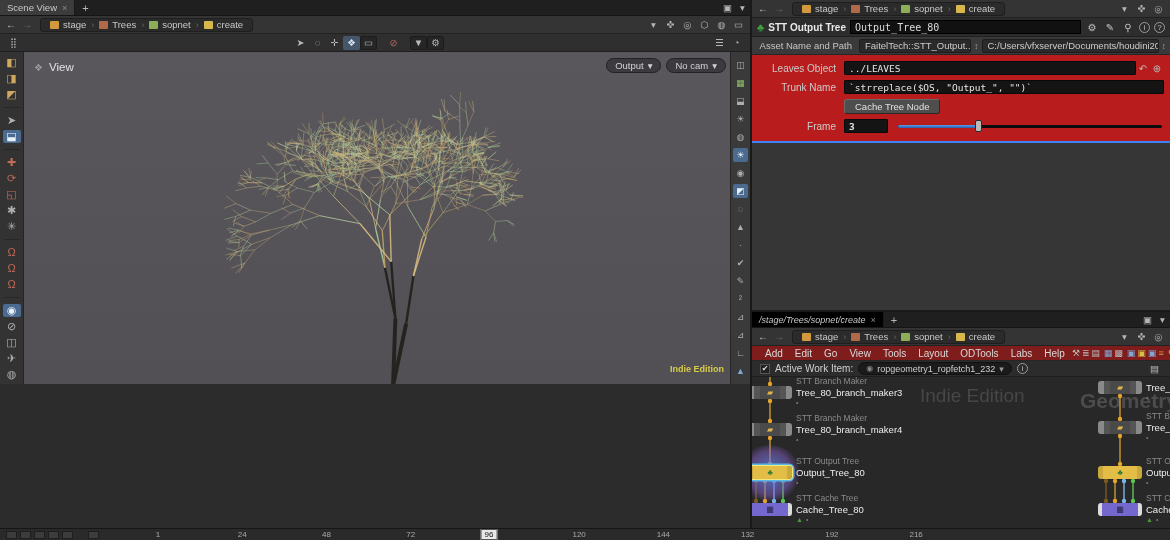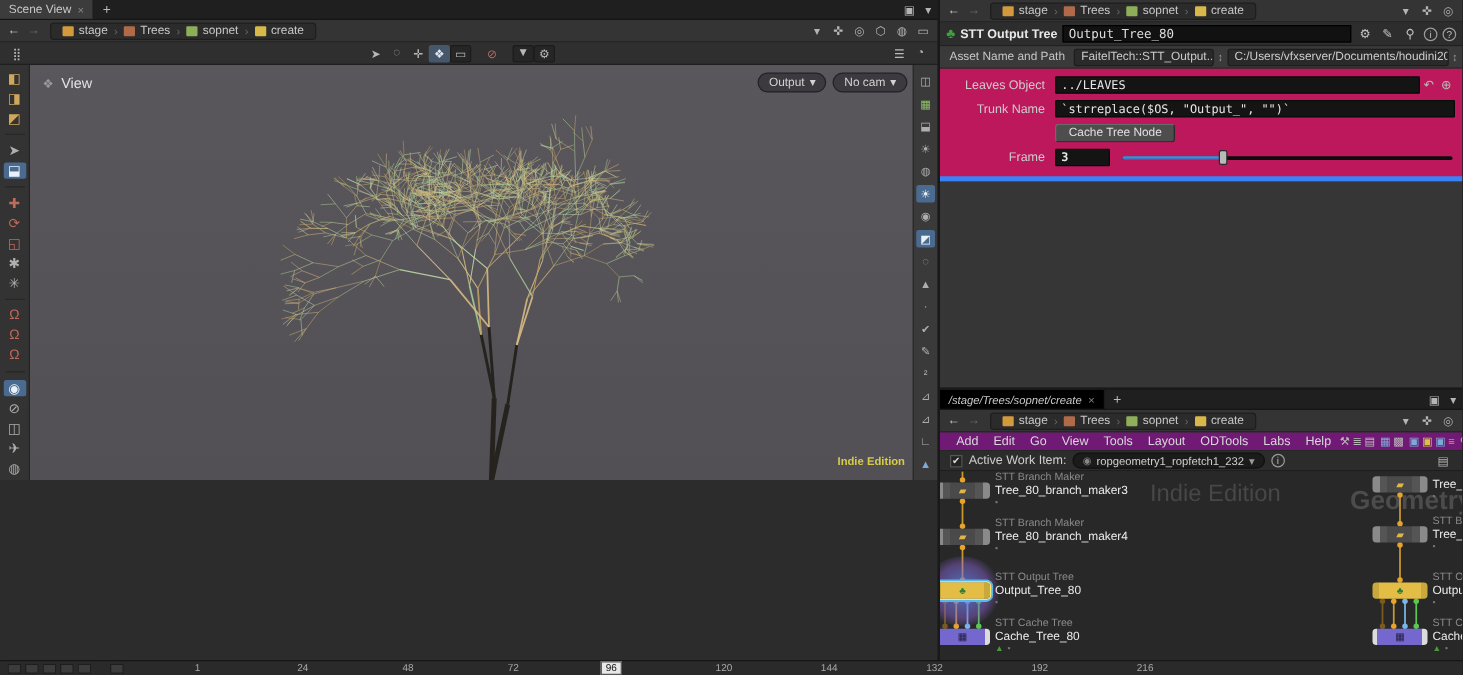--- a/index.html
+++ b/index.html
@@ -81,38 +81,38 @@
   .name-input { flex:1; background:#111; border:1px solid #000; color:#dcdcdc; font-size:10px; height:14px;
                 display:flex; align-items:center; padding:0 4px; }
   .hd-ico { color:#c2c2c2; font-size:10px; width:14px; text-align:center; }
   .circ { display:inline-flex; width:11px; height:11px; border:1px solid #9a9a9a; border-radius:50%;
           align-items:center; justify-content:center; font-size:8px; color:#bdbdbd; }
   #asset-row { height:18px; background:#3a3a3a; display:flex; align-items:center; padding:0 4px; gap:3px;
                border-bottom:1px solid #262626; font-size:9.5px; }
   .chipfield { background:#2a2a2a; border:1px solid #1d1d1d; border-radius:2px; height:14px; display:flex;
                align-items:center; padding:0 5px; color:#cccccc; white-space:nowrap; overflow:hidden; }
   .spin { color:#9a9a9a; font-size:9px; }
-  #params { padding:6px 6px 8px; background:#be185d; border-bottom:4px solid #3b82f6; }
+  #params { padding:6px 6px 8px; background:#b91c1c; border-bottom:2px solid #3b82f6; }
   .prow { display:flex; align-items:center; margin-bottom:5px; }
   .plabel { width:86px; text-align:right; padding-right:8px; color:#cccccc; font-size:10px; flex:none; }
   .pfield { background:#141414; border:1px solid #090909; color:#e6e6e6; font-size:9.5px; height:14px;
             display:flex; align-items:center; padding:0 4px; border-radius:1px; }
   .pbtn { background:#4e4e4e; border:1px solid #292929; border-top-color:#6a6a6a; border-left-color:#6a6a6a;
           color:#e0e0e0; font-size:9.5px; border-radius:3px; padding:1px 10px; }
   .pico { width:14px; text-align:center; color:#b8b8b8; font-size:10px; }
   #frame-slider { position:relative; flex:1; height:14px; margin-left:10px; }
   #frame-slider .track { position:absolute; left:0; right:2px; top:6px; height:3px; background:#0c0c0c; border-radius:2px; }
   #frame-slider .fill { position:absolute; left:0; top:6px; height:3px; background:linear-gradient(#5a9bea,#2a5faf); border-radius:2px; }
   #frame-slider .handle { position:absolute; top:1px; width:7px; height:12px; background:#b9b9b9; border:1px solid #2a2a2a;
                           border-radius:2px; margin-left:-3px; }
 
   
   #rbot { position:absolute; left:752px; top:312px; width:418px; height:216px; background:#282828; display:flex; flex-direction:column; }
   #net-tab .tab { font-style:italic; background:#000000; font-size:9px; }
-  #menubar { height:15px; background:#701a75; display:flex; align-items:center; padding:0 8px; gap:2px;
+  #menubar { height:15px; background:#7f1d1d; display:flex; align-items:center; padding:0 8px; gap:2px;
              border-bottom:1px solid #262626; }
   .menu-item { color:#d8d8d8; font-size:10px; padding:0 5px; }
   .mb-ico { width:13px; text-align:center; color:#b9b9b9; font-size:9px; }
   .mb-ico.yel { color:#d8c04a; } .mb-ico.blu { color:#7ea8d8; } .mb-ico.org { color:#cf9a4a; }
   #workbar { height:16px; background:#2c2c2c; display:flex; align-items:center; padding:0 8px; gap:5px;
              border-bottom:1px solid #1e1e1e; }
   #workbar .cb { width:10px; height:10px; background:#222; border:1px solid #555; color:#ddd; font-size:8px;
                  display:flex; align-items:center; justify-content:center; }
   .work-chip { background:#1b1b1b; border:1px solid #101010; border-radius:7px; height:13px; display:flex;
                align-items:center; gap:4px; padding:0 7px; color:#cfcfcf; font-size:9px; }

